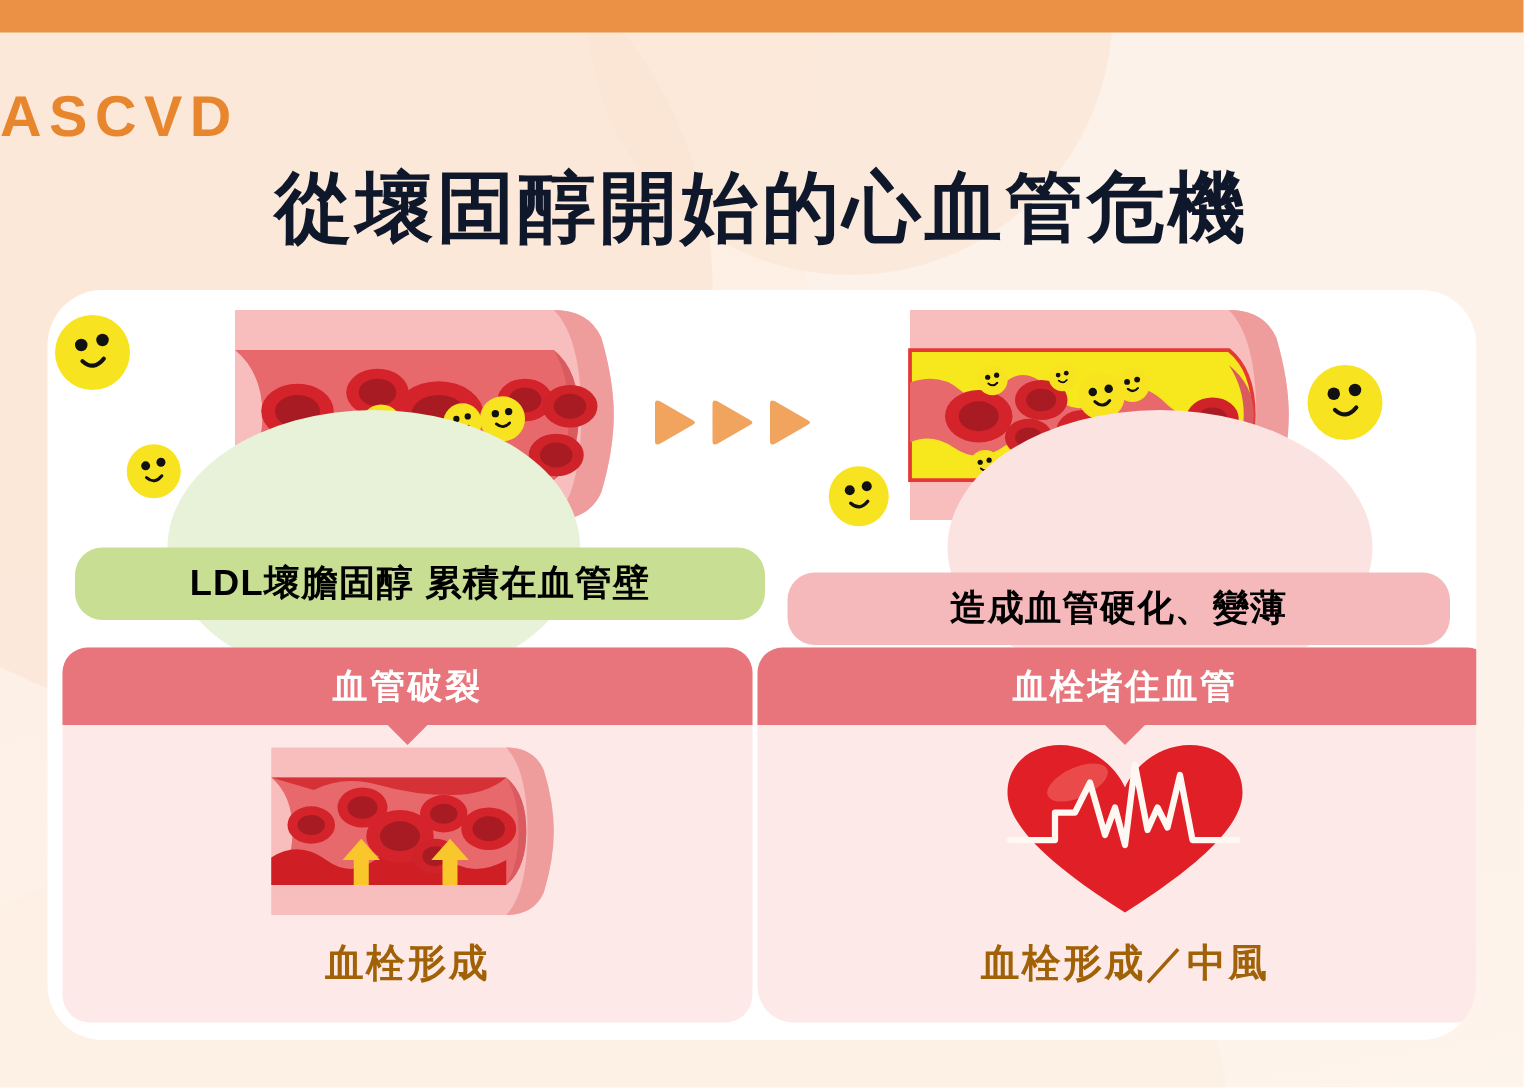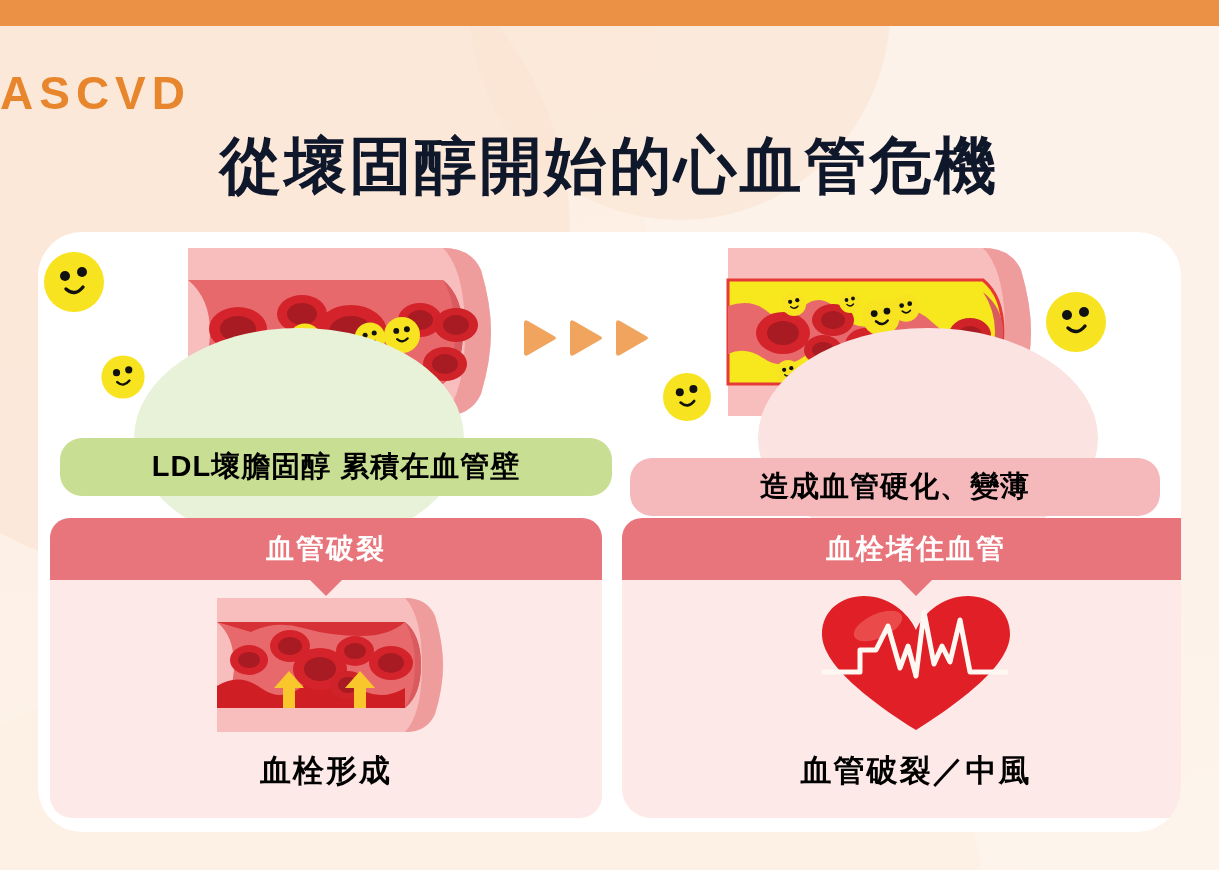--- a/index.html
+++ b/index.html
@@ -177,21 +177,21 @@
   }
   .panel {
     position: absolute;
     top: 0;
     height: 300px;
     border-radius: 20px 20px 22px 22px;
     background: #fdeae8;
     overflow: visible;
   }
   .panel-left  { left: 12px;  width: 552px; }
-  .panel-right { left: 584px; width: 588px; border-radius: 29px; }
+  .panel-right { left: 568px; width: 588px; border-radius: 29px; }
 
   .panel-head {
     position: relative;
     height: 62px;
     border-radius: 20px 20px 0 0;
     background: #e8757b;
     display: flex;
     align-items: center;
     justify-content: center;
     font-size: 28px;
@@ -215,21 +215,21 @@
     position: relative;
     height: 170px;
     display: flex;
     align-items: center;
     justify-content: center;
   }
   .panel-caption {
     text-align: center;
     font-size: 31px;
     font-weight: 700;
-    color: #000000;
+    color: #a16207;
     letter-spacing: 2px;
     white-space: nowrap;
   }
 
   svg { display: block; }
 </style>
 </head>
 <body>
 
 <div class="poster">
@@ -551,18 +551,18 @@
                      C 30 96, 6 66, 6 44
                      C 6 20, 26 6, 48 6
                      C 72 6, 92 22, 100 40
                      C 108 22, 128 6, 152 6
                      C 174 6, 194 20, 194 44
                      C 194 66, 170 96, 100 140 Z" fill="#e01f26"></path>
             <ellipse cx="62" cy="36" rx="26" ry="12" transform="rotate(-24 62 36)" fill="#ef5a58" opacity=".75"></ellipse>
             <path d="M8 82 H44 V60 L60 60 L72 36 L84 78 L92 56 L100 86 L108 22 L118 74 L126 56 L134 72 L144 30 L154 82 H190" fill="none" stroke="#fff8f2" stroke-width="5" stroke-linejoin="round" stroke-linecap="round"></path>
           </svg>
         </div>
-        <div class="panel-caption">血管破裂／中風</div>
+        <div class="panel-caption">血栓形成／中風</div>
       </div>
 
     </div>
   </div>
 </div>
 
 </body></html>

